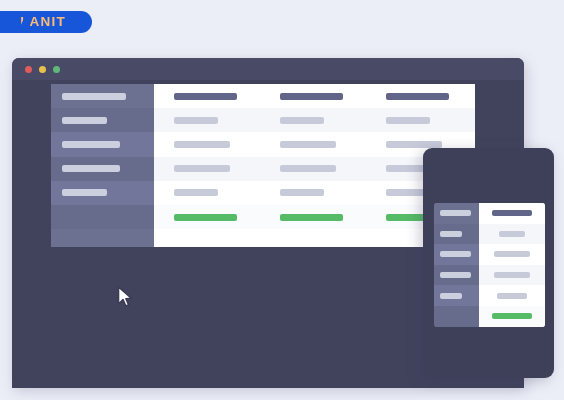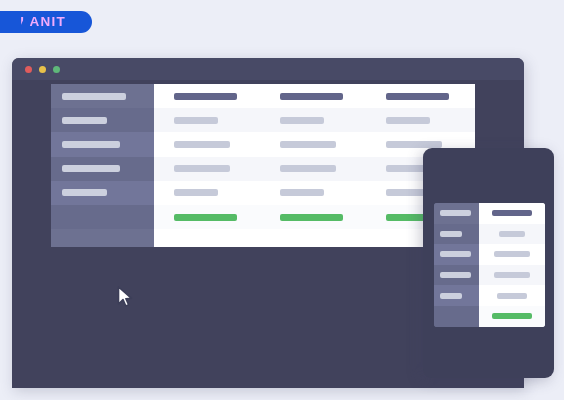--- a/index.html
+++ b/index.html
@@ -32,21 +32,21 @@
     width: 92px;
     height: 22px;
     background: #1756d8;
     border-top-right-radius: 11px;
     border-bottom-right-radius: 11px;
     display: flex;
     align-items: center;
     justify-content: center;
   }
   #logo-text {
-    color: #f0abfc;
+    color: #fdba74;
     font-size: 13.5px;
     font-weight: bold;
     letter-spacing: 1.2px;
     line-height: 1;
     padding-right: 6px;
     position: relative;
   }
   #logo-mark {
     position: absolute;
     left: 20px;

